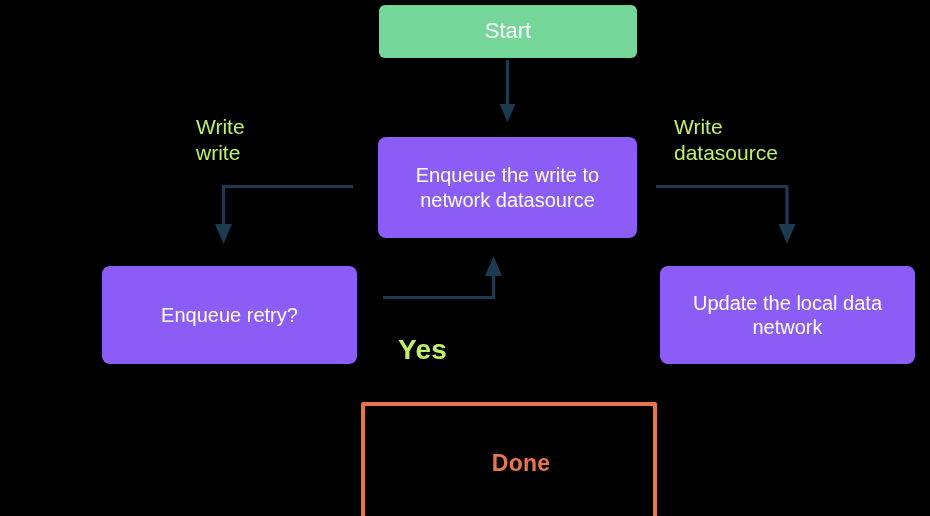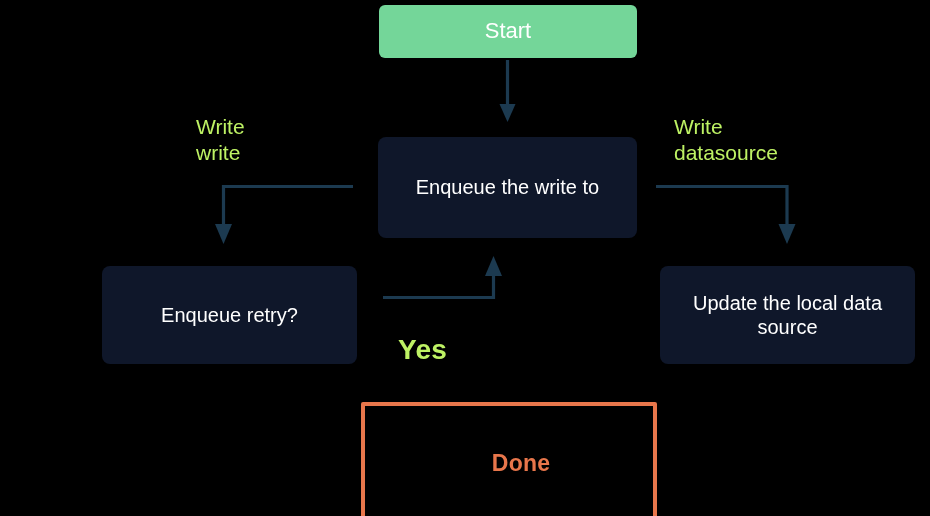--- a/index.html
+++ b/index.html
@@ -39,21 +39,21 @@
     height: 53px;
     background: #74d699;
     border-radius: 6px;
     color: #ffffff;
     font-size: 22px;
     font-weight: 400;
   }
 
   
   .node-process {
-    background: #0f172a;
+    background: #8b5cf6;
     border-radius: 8px;
     color: #ffffff;
     font-size: 20px;
     font-weight: 400;
     padding: 20px 14px;
   }
   #node-enqueue {
     left: 378px;
     top: 137px;
     width: 259px;
@@ -176,29 +176,30 @@
       <polygon points="493.5,256 485,276 502,276"></polygon>
     </g>
 
   </svg>
 
   <div class="node" id="node-start">Start</div>
 
   <div class="node node-process" id="node-enqueue">
     <span>
       <span>Enqueue the write to</span><br>
+      <span>network datasource</span>
     </span>
   </div>
 
   <div class="node node-process" id="node-should-retry">Enqueue retry?</div>
 
   <div class="node node-process" id="node-update-local">
     <span>
       <span>Update the local data</span><br>
-      <span>source</span>
+      <span>network</span>
     </span>
   </div>
 
   <div class="node" id="node-done">Done</div>
 
   <div class="edge-label plain" id="label-write-failed">
     <span>Write</span><br>
     <span>write</span>
   </div>
 

